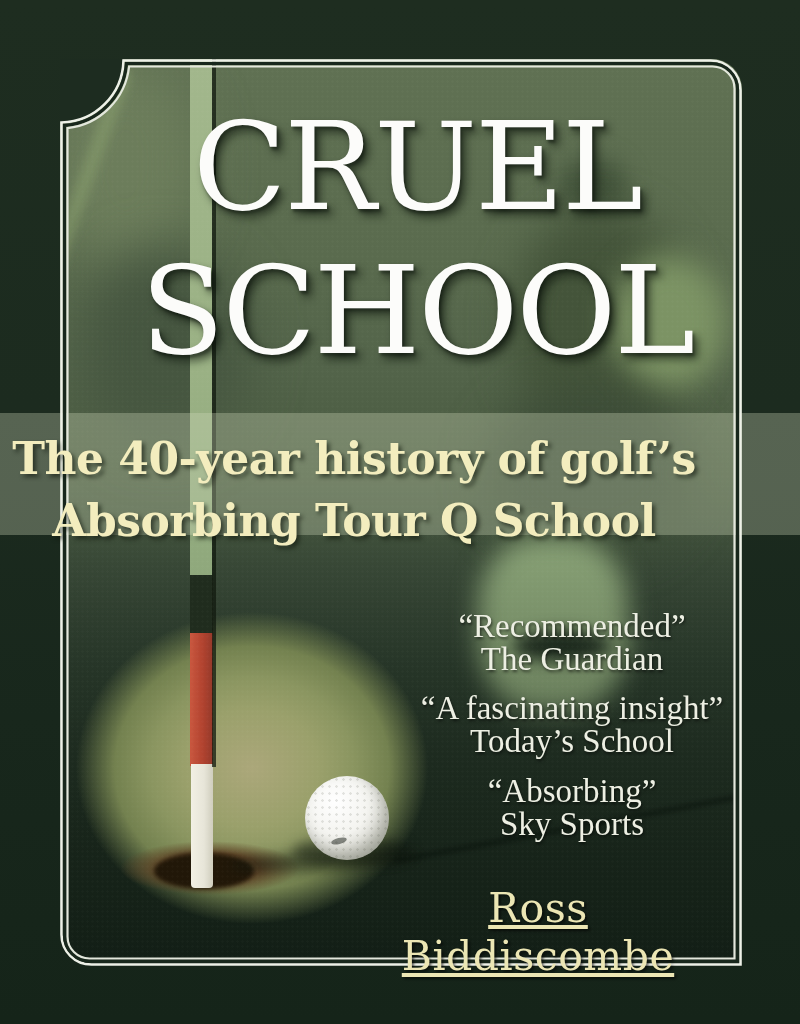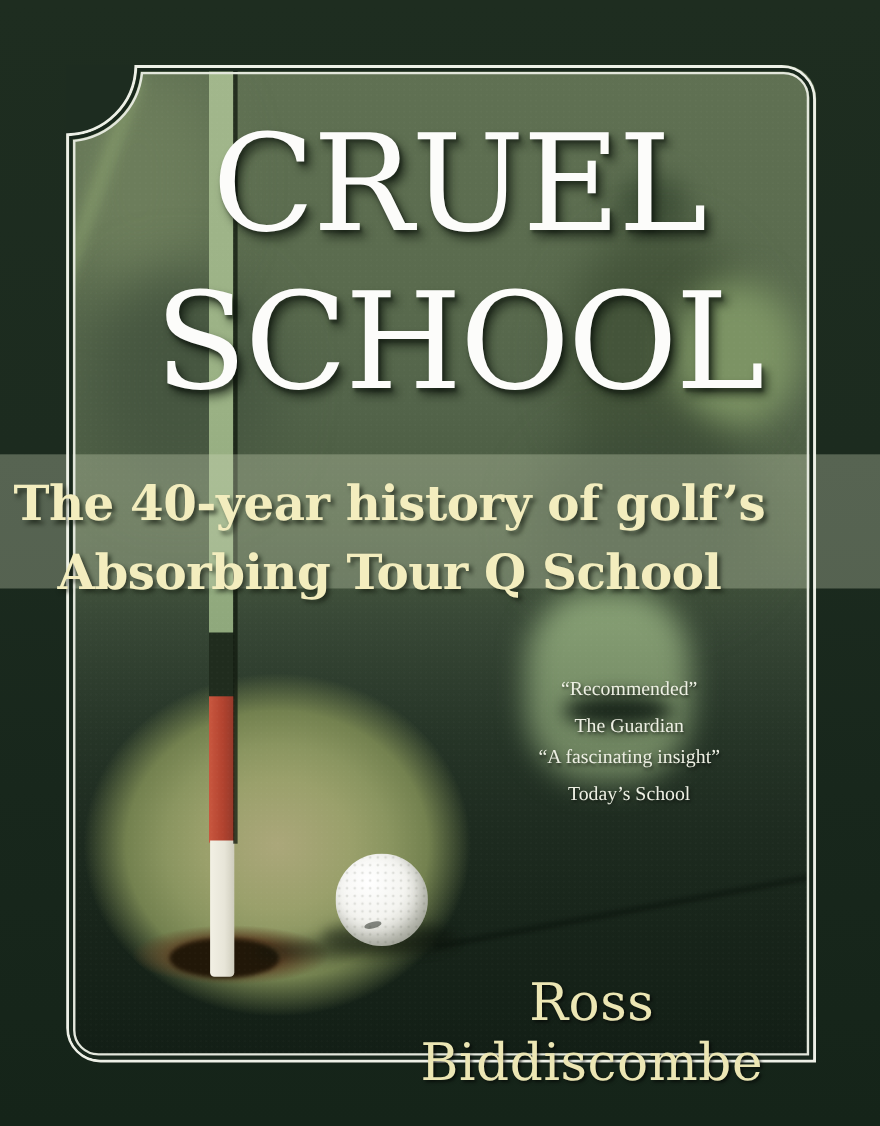--- a/index.html
+++ b/index.html
@@ -123,31 +123,32 @@
     position: absolute; left: 0; top: 428px; width: 708px;
     text-align: center; color: #f3edbe;
     font-family: "DejaVu Serif", serif; font-weight: bold;
     font-size: 44px; line-height: 62px; letter-spacing: -0.5px;
     text-shadow: 3px 3px 4px rgba(15,22,12,0.6);
   }
   .quotes {
     position: absolute; left: 407px; width: 330px;
     text-align: center; color: #edefe3;
     font-family: "Liberation Serif", serif;
-    font-size: 18px; line-height: 33px;
+    font-size: 33px; line-height: 33px;
     text-shadow: 1px 2px 3px rgba(0,0,0,0.55);
   }
-  .q1 { top: 610px; } .q2 { top: 672px; } .q3 { top: 775px; }
+  .q1 { top: 610px; } .q2 { top: 692px; } .q3 { top: 775px; }
   .quotes .src { }
   .author {
     position: absolute; left: 368px; top: 884px; width: 340px;
     text-align: center; color: #ece6b4;
     font-family: "DejaVu Serif", serif;
-    font-size: 47px; letter-spacing: 0.5px;
+    font-size: 41px; letter-spacing: 0.5px;
     text-shadow: 2px 2px 3px rgba(0,0,0,0.6);
+    text-decoration: underline;
   }
 </style>
 </head>
 <body>
 
 <div id="cover">
 
   <div class="photo">
     <div class="blob b-lightleft"></div>
     <div class="blob b-darkleft"></div>
@@ -202,16 +203,20 @@
   </div>
 
   <div class="quotes q1">
     <div>“Recommended”</div>
     <div class="src">The Guardian</div>
   </div>
   <div class="quotes q2">
     <div>“A fascinating insight”</div>
     <div class="src">Today’s School</div>
   </div>
+  <div class="quotes q3">
+    <div>“Absorbing”</div>
+    <div class="src">Sky Sports</div>
+  </div>
 
   <div class="author">Ross Biddiscombe</div>
 
 </div>
 
 </body></html>

